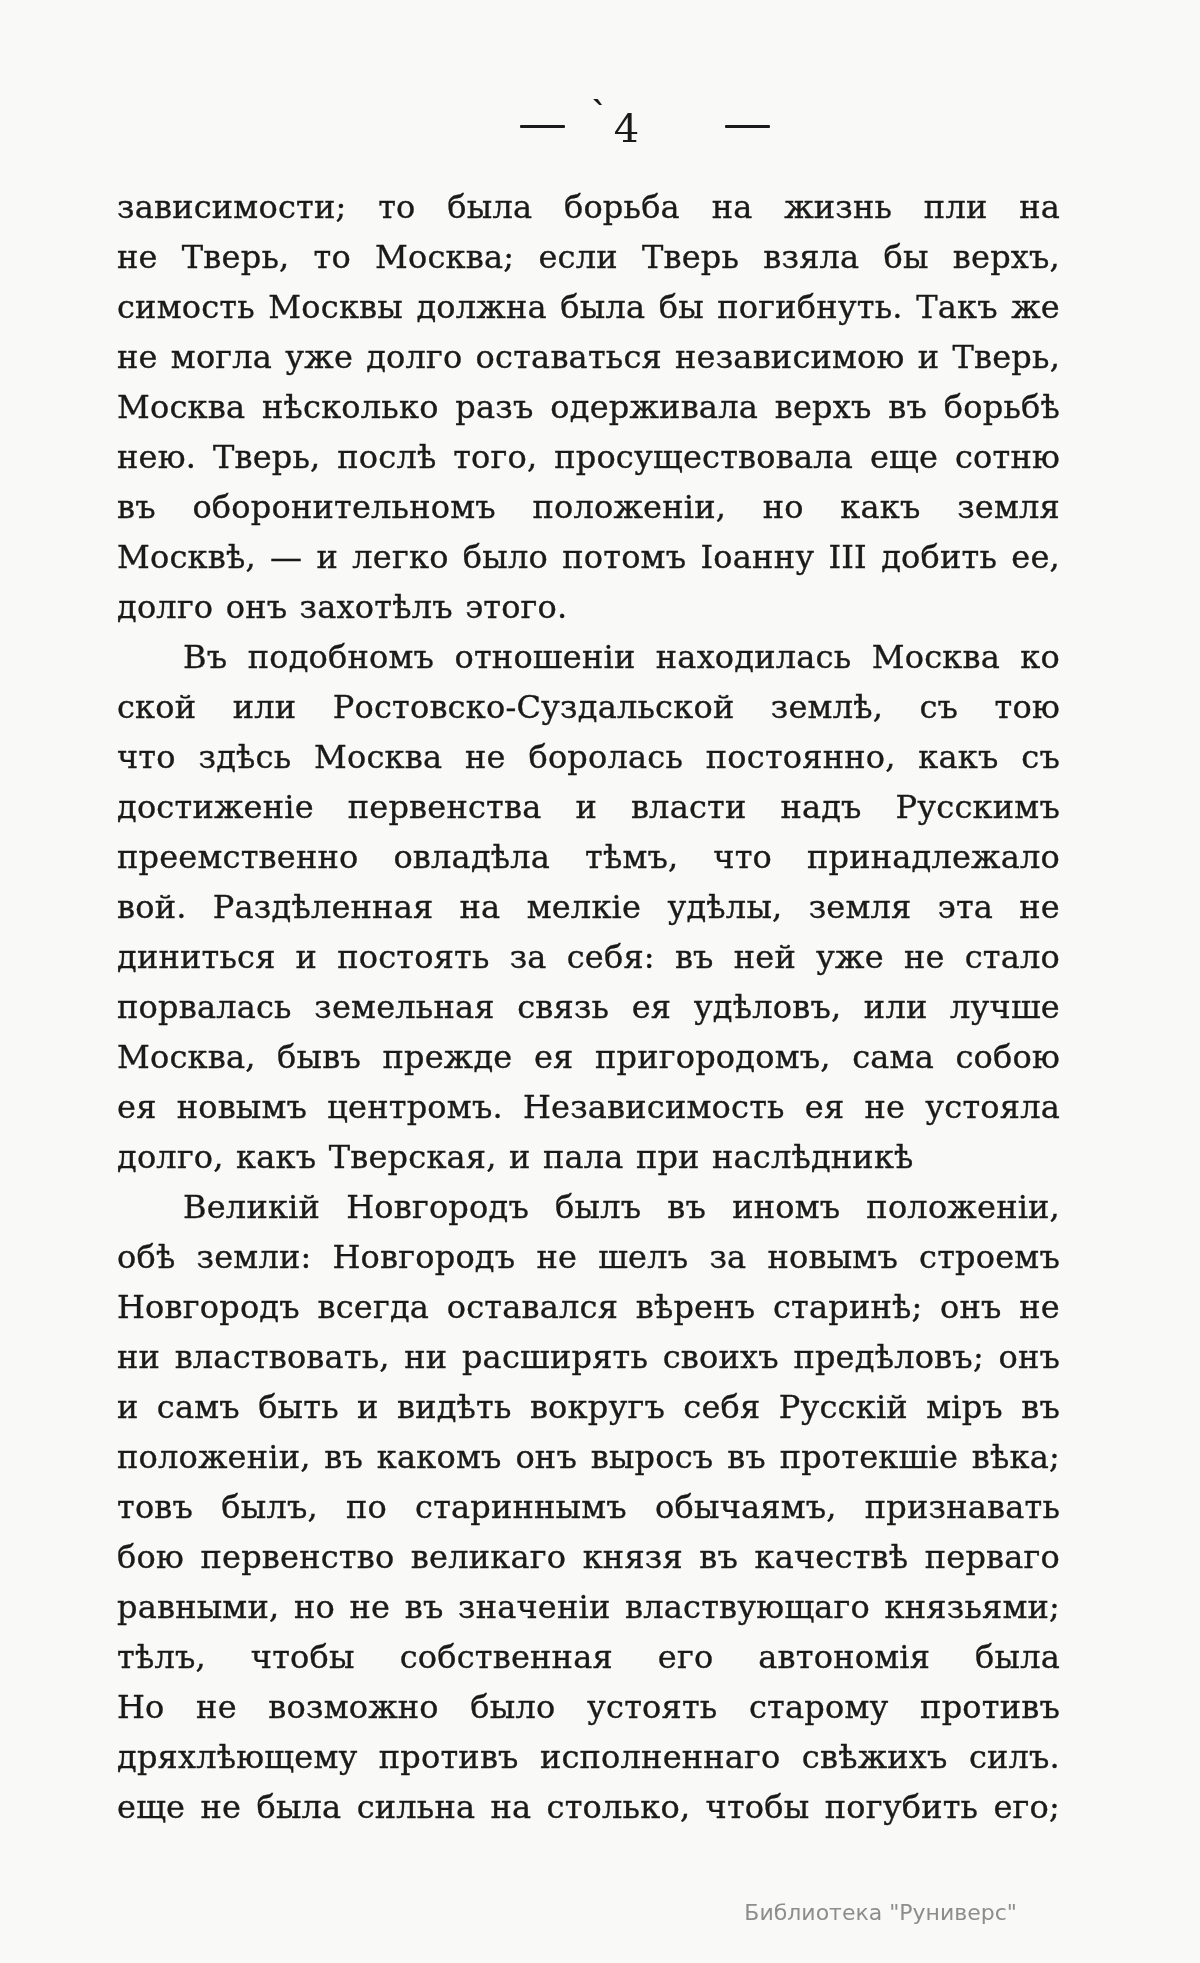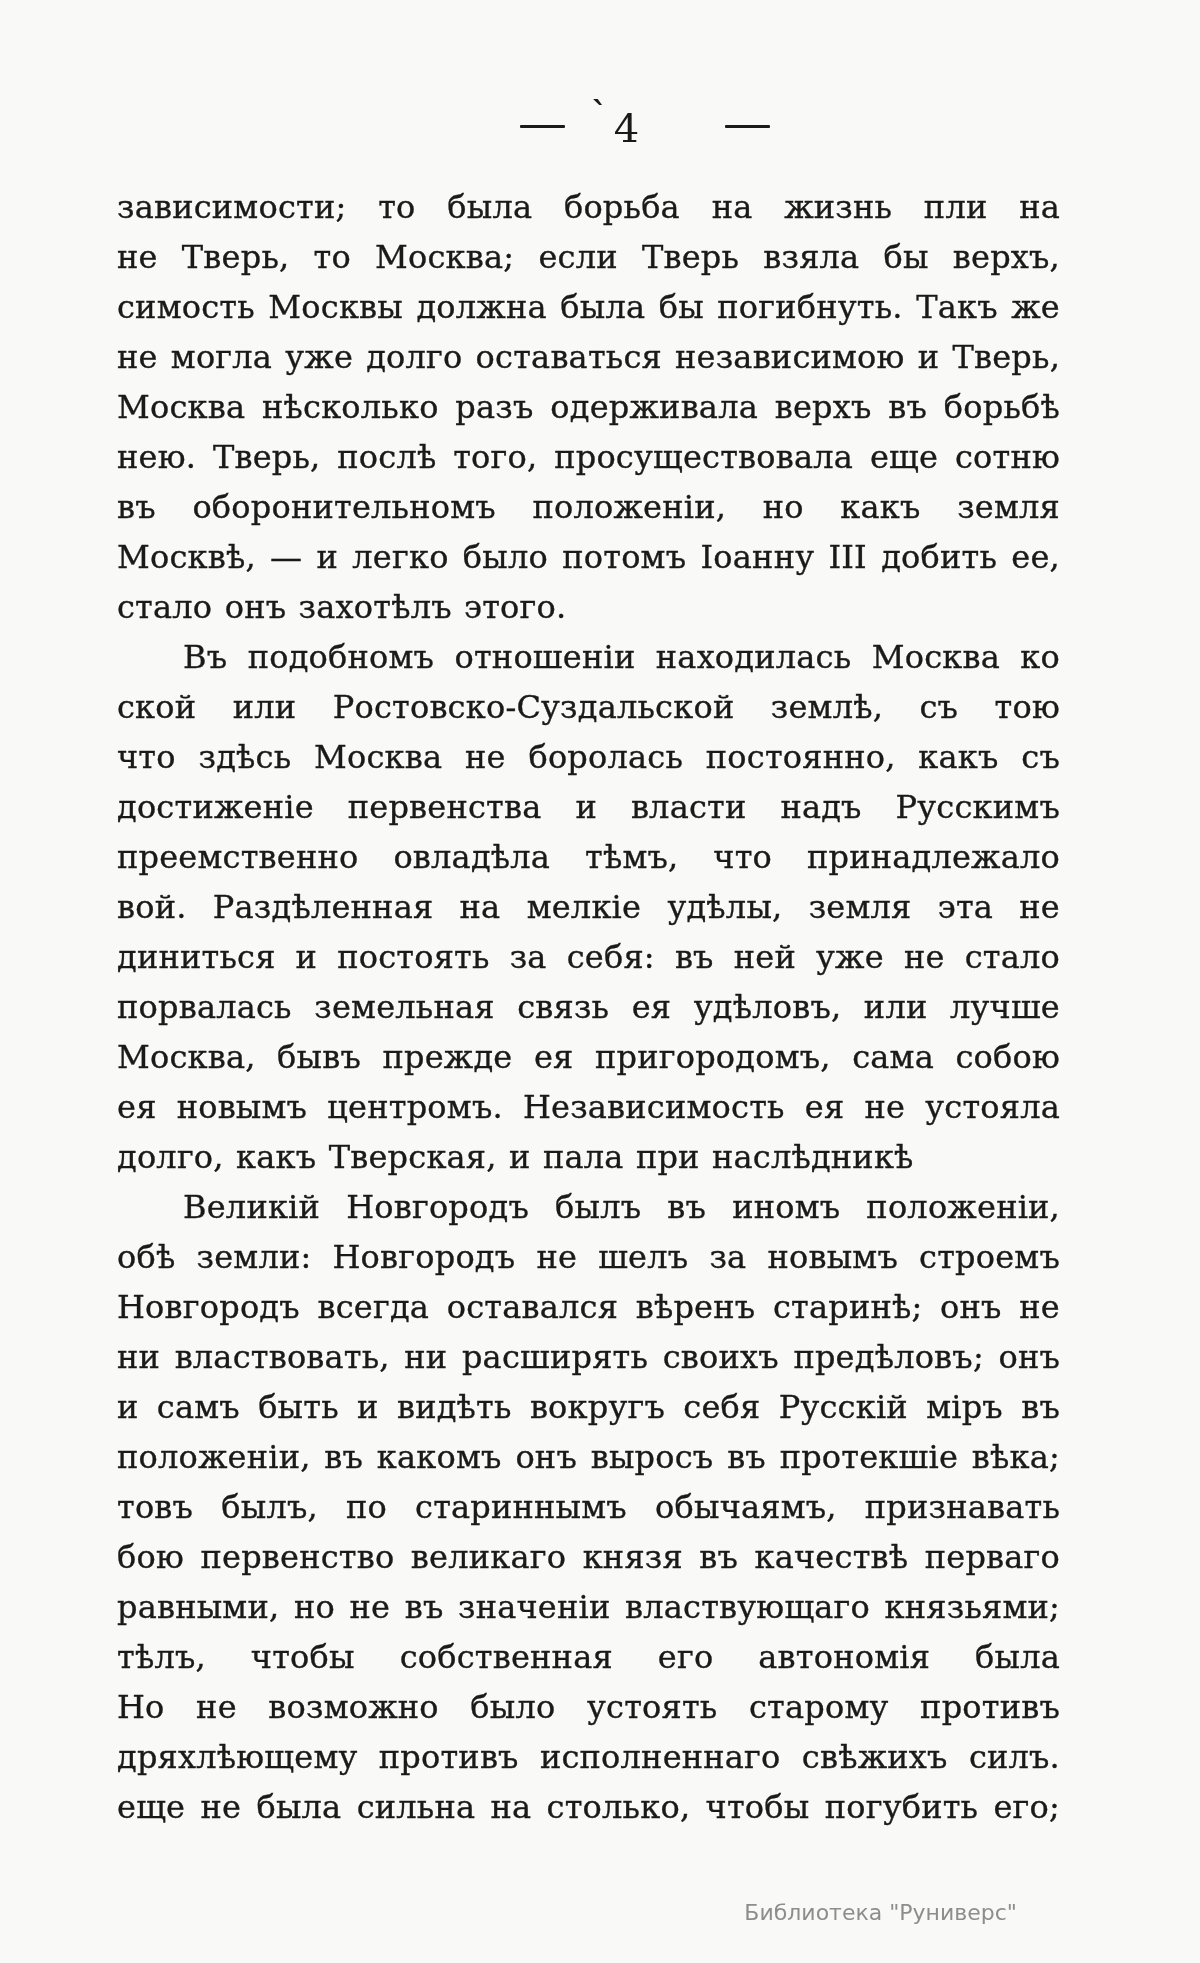--- a/index.html
+++ b/index.html
@@ -97,21 +97,21 @@
 
   <div class="text-block" id="text-block">
       <div class="line">зависимости; то была борьба на жизнь пли на смерть: если</div>
       <div class="line">не Тверь, то Москва; если Тверь взяла бы верхъ, незави-</div>
       <div class="line">симость Москвы должна была бы погибнуть. Такъ же точно</div>
       <div class="line">не могла уже долго оставаться независимою и Тверь, когда</div>
       <div class="line">Москва нѣсколько разъ одерживала верхъ въ борьбѣ съ</div>
       <div class="line">нею. Тверь, послѣ того, просуществовала еще сотню лѣтъ</div>
       <div class="line">въ оборонительномъ положеніи, но какъ земля подручная</div>
       <div class="line">Москвѣ, — и легко было потомъ Іоанну III добить ее, какъ</div>
-      <div class="line last">стало онъ захотѣлъ этого.</div>
+      <div class="line last">долго онъ захотѣлъ этого.</div>
       <div class="line indent">Въ подобномъ отношеніи находилась Москва ко Владимир-</div>
       <div class="line">ской или Ростовско-Суздальской землѣ, съ тою разницею,</div>
       <div class="line">что здѣсь Москва не боролась постоянно, какъ съ Тверью, за</div>
       <div class="line">достиженіе первенства и власти надъ Русскимъ міромъ, а</div>
       <div class="line">преемственно овладѣла тѣмъ, что принадлежало прежде пер-</div>
       <div class="line">вой. Раздѣленная на мелкіе удѣлы, земля эта не могла сое-</div>
       <div class="line">диниться и постоять за себя: въ ней уже не стало центра,</div>
       <div class="line">порвалась земельная связь ея удѣловъ, или лучше сказать —</div>
       <div class="line">Москва, бывъ прежде ея пригородомъ, сама собою дѣлалась</div>
       <div class="line">ея новымъ центромъ. Независимость ея не устояла такъ</div>

